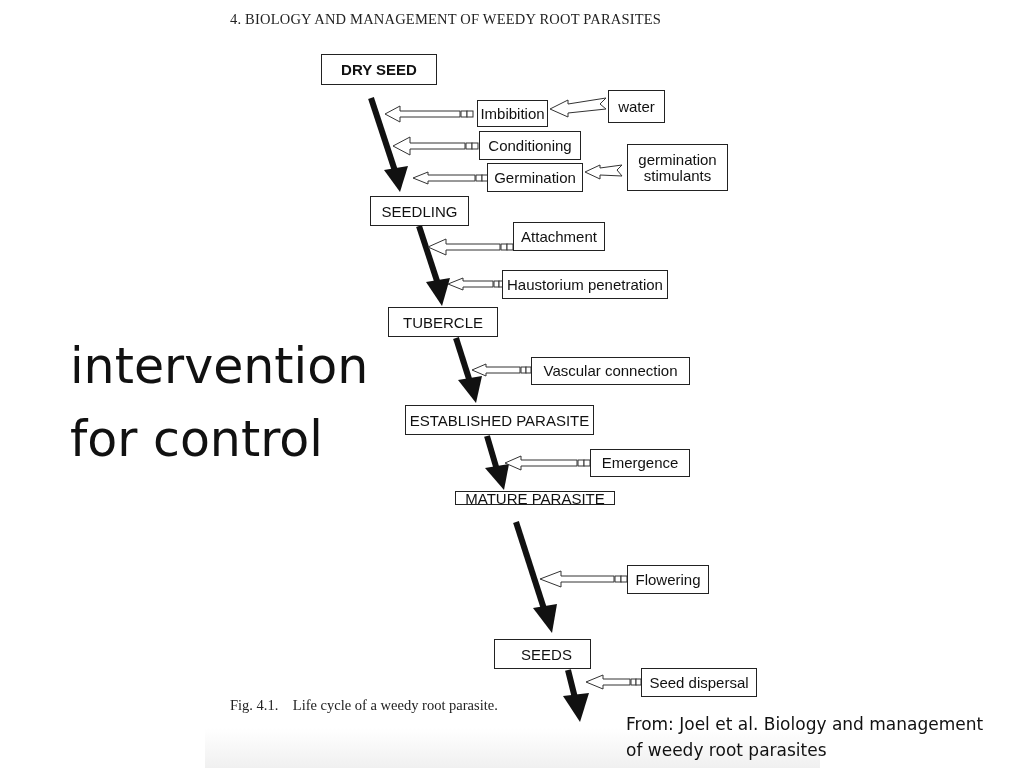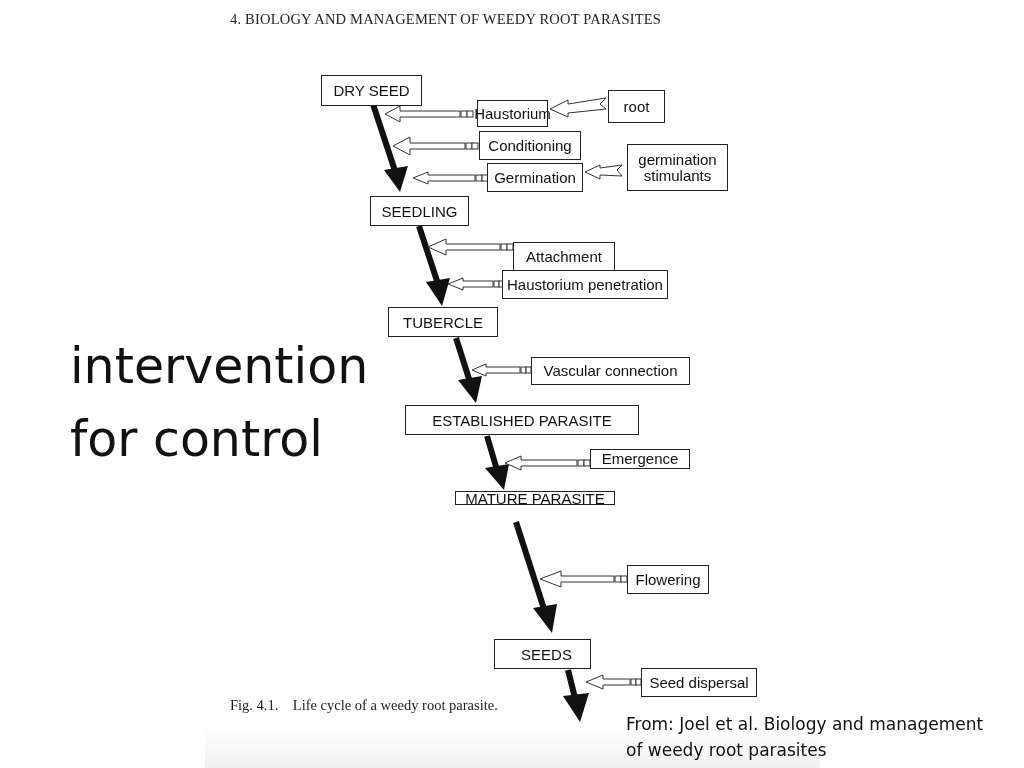--- a/index.html
+++ b/index.html
@@ -95,38 +95,38 @@
 
     <g>
       <polygon points="550,109 568,100 568,104 606,98 600,104 606,109 568,113 568,117"></polygon>
     </g>
     <g>
       <polygon points="585,172 600,165 600,168 622,165 617,170 622,176 600,175 600,179"></polygon>
     </g>
   </g>
 </svg>
 
-<div class="stage" style="left:321px;top:75px;width:101px;height:31px;">DRY SEED</div>
+<div class="stage" style="left:321px;top:54px;width:116px;height:31px;font-weight:bold;">DRY SEED</div>
 <div class="stage" style="left:370px;top:196px;width:99px;height:30px;">SEEDLING</div>
 <div class="stage" style="left:388px;top:307px;width:110px;height:30px;">TUBERCLE</div>
-<div class="stage" style="left:405px;top:405px;width:234px;height:30px;">ESTABLISHED PARASITE</div>
+<div class="stage" style="left:405px;top:405px;width:189px;height:30px;">ESTABLISHED PARASITE</div>
 <div class="stage" style="left:455px;top:491px;width:160px;height:14px;">MATURE PARASITE</div>
 <div class="stage" style="left:494px;top:639px;width:97px;height:30px;padding-left:8px;">SEEDS</div>
 
-<div class="proc" style="left:477px;top:100px;width:71px;height:27px;">Haustorium</div>
+<div class="proc" style="left:477px;top:100px;width:71px;height:27px;">Imbibition</div>
 <div class="proc" style="left:479px;top:131px;width:102px;height:29px;">Conditioning</div>
 <div class="proc" style="left:487px;top:163px;width:96px;height:29px;">Germination</div>
-<div class="proc" style="left:513px;top:242px;width:102px;height:29px;">Attachment</div>
+<div class="proc" style="left:513px;top:222px;width:92px;height:29px;">Attachment</div>
 <div class="proc" style="left:502px;top:270px;width:166px;height:29px;">Haustorium penetration</div>
 <div class="proc" style="left:531px;top:357px;width:159px;height:28px;">Vascular connection</div>
-<div class="proc" style="left:590px;top:449px;width:100px;height:20px;">Emergence</div>
+<div class="proc" style="left:590px;top:449px;width:100px;height:28px;">Emergence</div>
 <div class="proc" style="left:627px;top:565px;width:82px;height:29px;">Flowering</div>
 <div class="proc" style="left:641px;top:668px;width:116px;height:29px;">Seed dispersal</div>
 
-<div class="proc" style="left:608px;top:90px;width:57px;height:33px;">root</div>
+<div class="proc" style="left:608px;top:90px;width:57px;height:33px;">water</div>
 <div class="proc" style="left:627px;top:144px;width:101px;height:47px;flex-direction:column;">
   <span style="white-space:normal;width:86px;">germination stimulants</span>
 </div>
 
 <div class="caption-band"></div>
 <div class="caption" style="white-space:pre;">Fig. 4.1.    Life cycle of a weedy root parasite.</div>
 
 <div class="source">
   <div>From: Joel et al. Biology and management</div>
   <div>of weedy root parasites</div>

